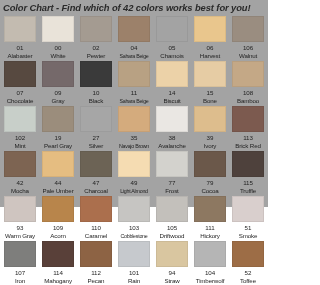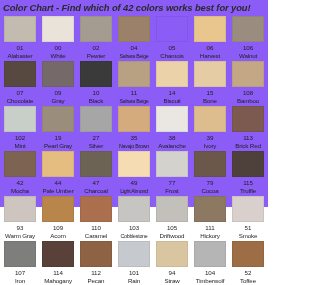--- a/index.html
+++ b/index.html
@@ -11,21 +11,21 @@
     width: 268px;
     height: 285px;
     overflow: hidden;
     font-family: "Liberation Sans", sans-serif;
     -webkit-font-smoothing: antialiased;
   }
   #page {
     width: 268px;
     height: 207px;
     position: relative;
-    background: #8b5cf6;
+    background: #a3a3a3;
     box-sizing: border-box;
   }
   .chart-title {
     font-size: 9.4px;
     font-style: italic;
     font-weight: bold;
     color: #2a2a2a;
     letter-spacing: -0.1px;
     padding: 2px 0 3px 3px;
     white-space: nowrap;

